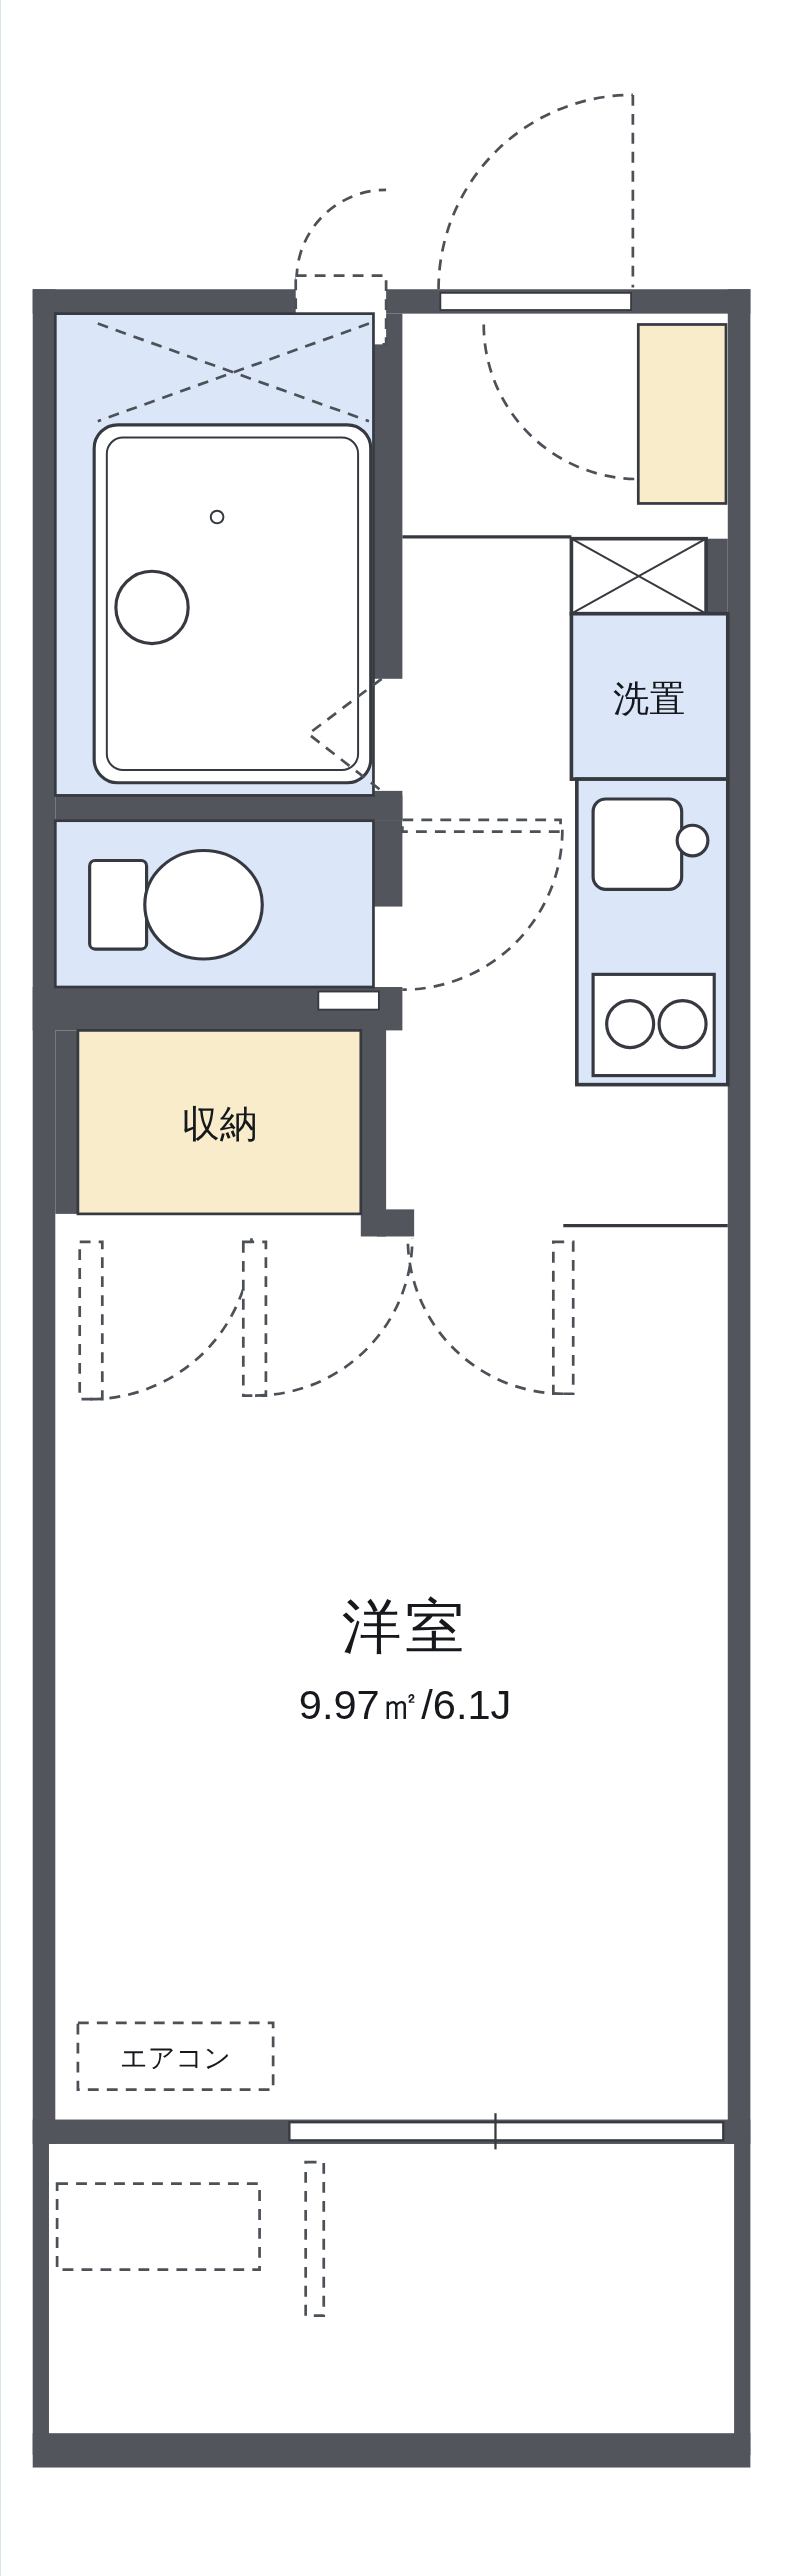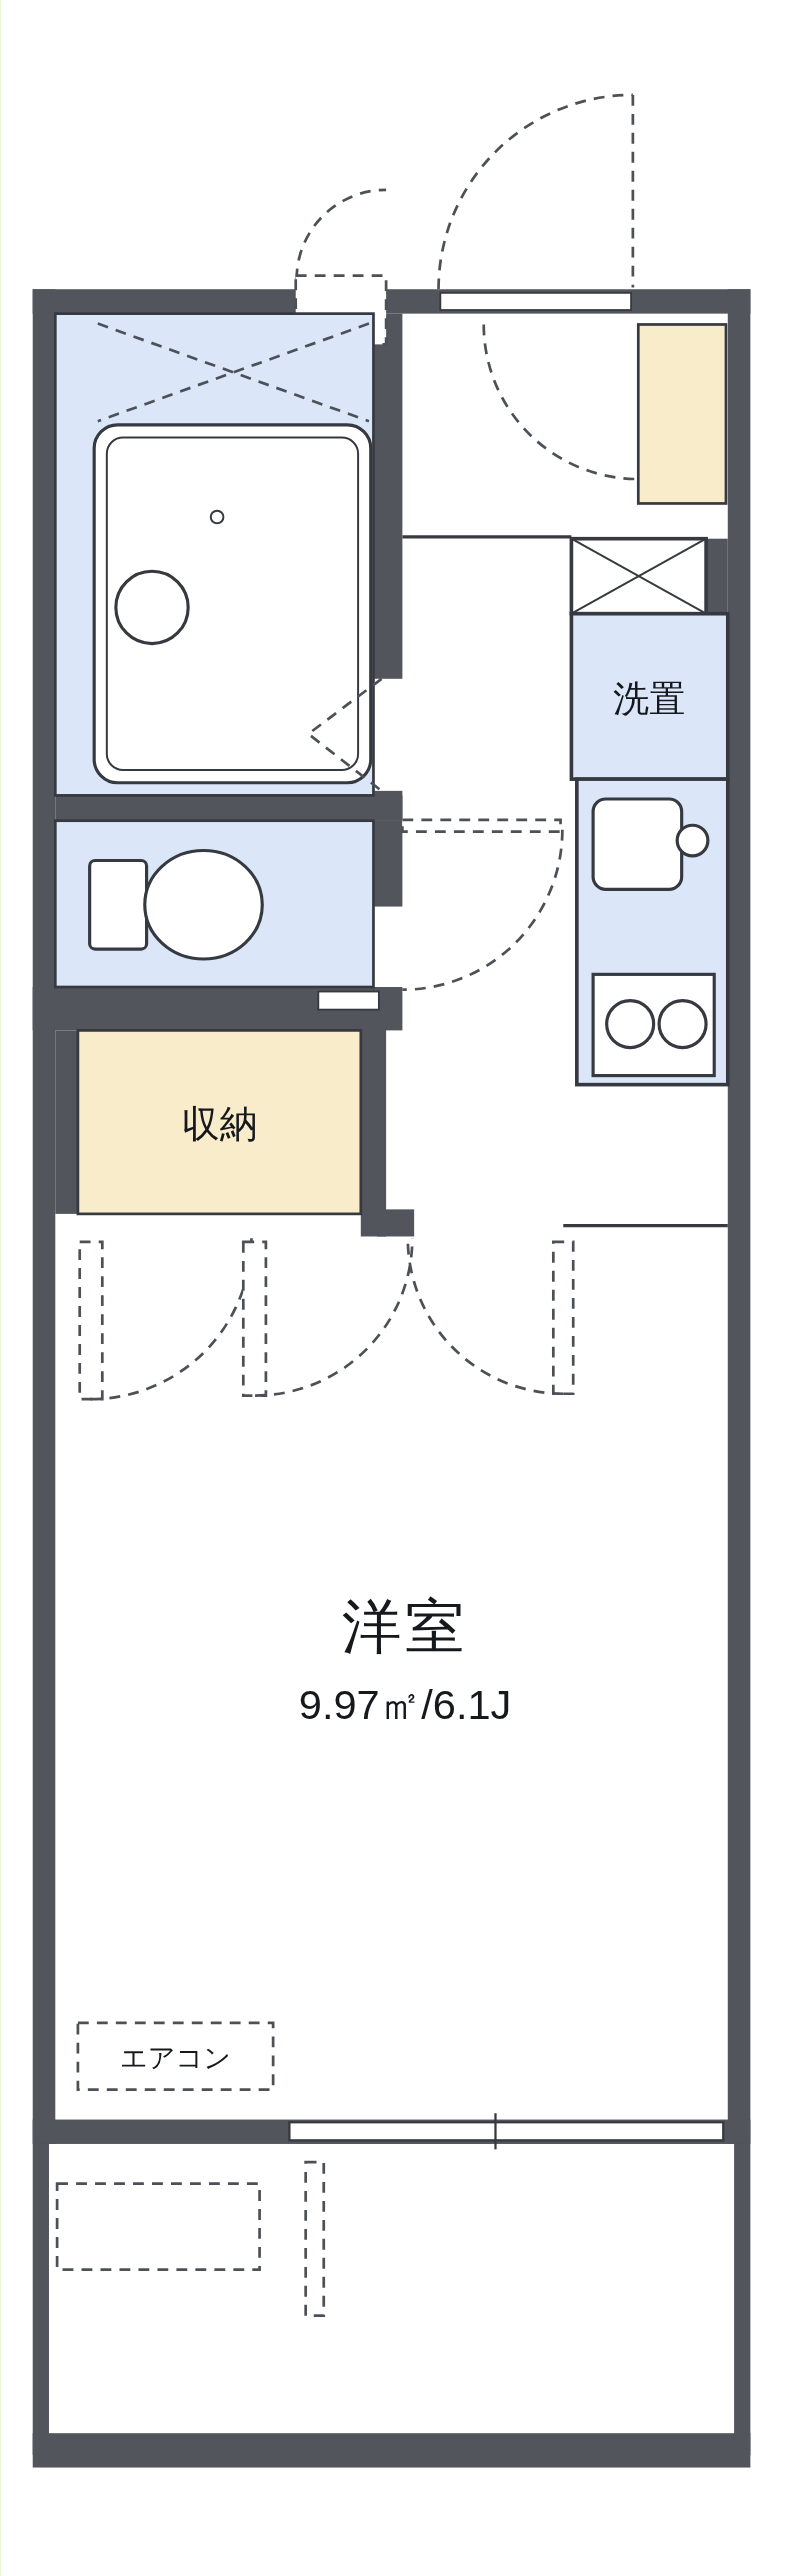--- a/index.html
+++ b/index.html
@@ -1,16 +1,16 @@
 <!DOCTYPE html>
 <html style="--wall: #52555b; --water-room: #dbe7f8; --storage: #f8ecca; --outline: #363a40;font-size:14.5px"><head>
 <meta charset="utf-8">
 <style>
   html,body { margin:0; padding:0; background:#ffffff; }
-  .stage { position:relative; width:812px; height:2576px; background:#84cc16; overflow:hidden; }
+  .stage { position:relative; width:812px; height:2576px; background:#15803d; overflow:hidden; }
   svg { position:absolute; left:0; top:0; }
   .wall   { fill: var(--wall,#52555b); }
   .blue   { fill: var(--water-room,#dbe7f8); stroke: var(--outline,#363a40); stroke-width:3; }
   .blue2  { fill: var(--water-room,#dbe7f8); stroke: var(--outline,#363a40); stroke-width:4; }
   .cream  { fill: var(--storage,#f8ecca); stroke: var(--outline,#363a40); stroke-width:3; }
   .fix    { fill:#ffffff; stroke: var(--outline,#363a40); stroke-width:3.5; }
   .fix2   { fill:none;    stroke: var(--outline,#363a40); stroke-width:2.2; }
   .thin   { stroke: var(--outline,#363a40); stroke-width:3.5; fill:none; }
   .dash   { fill:none; stroke:#4c5158; stroke-width:3; stroke-dasharray:12 9; }
   .dashf  { fill:#ffffff; stroke:#4c5158; stroke-width:3; stroke-dasharray:12 9; }

